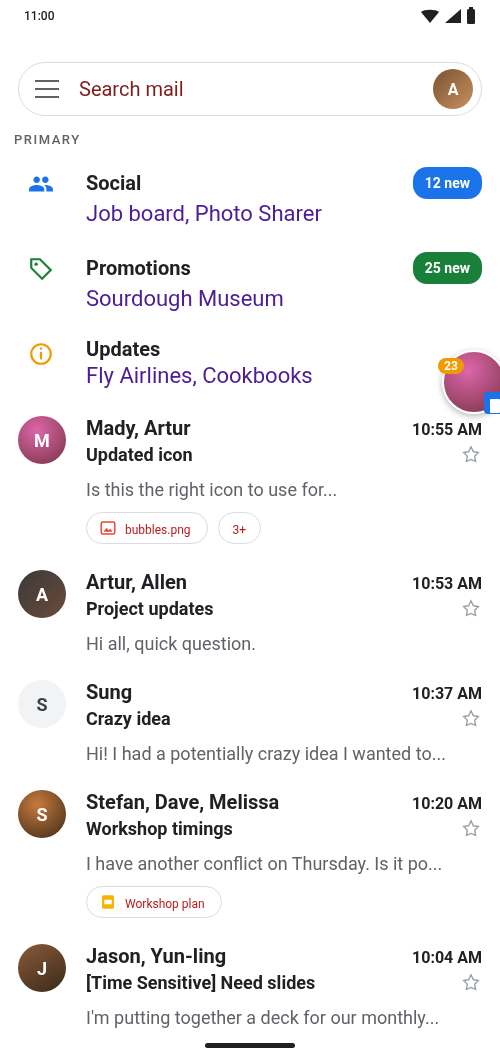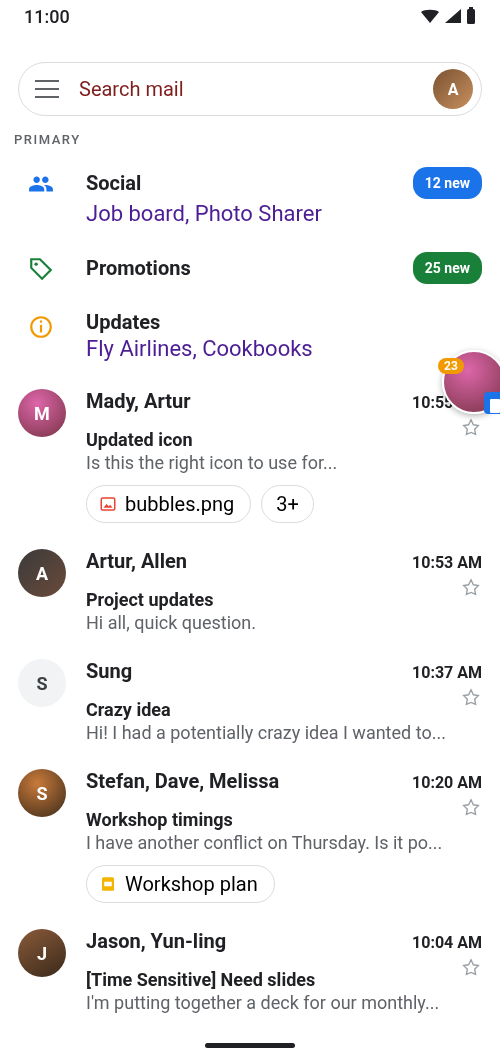--- a/index.html
+++ b/index.html
@@ -1,18 +1,18 @@
 <!DOCTYPE html>
 <html><head>
 <meta charset="utf-8">
 <style>
   * { box-sizing: border-box; margin: 0; padding: 0; }
   html, body { width: 500px; height: 1056px; font-family: Roboto, Arial, sans-serif; background: #fff; color: #202124; overflow: hidden; }
   
-  .statusbar { position: relative; height: 32px; display: flex; align-items: center; justify-content: space-between; padding: 0 24px; font-size: 18px; font-weight: 500; }
+  .statusbar { position: relative; height: 32px; display: flex; align-items: center; justify-content: space-between; padding: 0 24px; font-size: 12px; font-weight: 500; }
   .statusbar .right { display: flex; align-items: center; gap: 4px; }
   
   .searchbar-wrap { padding: 30px 18px 14px 18px; }
   .searchbar { height: 54px; border-radius: 27px; background: #fff; border: 1px solid #dadce0; display: flex; align-items: center; padding: 0 8px 0 16px; gap: 20px; }
   .hamburger { width: 24px; height: 18px; display: flex; flex-direction: column; justify-content: space-between; }
   .hamburger span { height: 2px; background: #5f6368; }
   .search-placeholder { flex: 1; color: #7f1d1d; font-size: 20px; }
   .avatar { width: 40px; height: 40px; border-radius: 50%; background: linear-gradient(135deg,#7a5230,#c89060); display:flex; align-items:center; justify-content:center; color:#fff; font-weight:700; font-size:16px; }
   
   .section-label { font-size: 13px; letter-spacing: 1.5px; color: #5f6368; padding: 2px 22px 10px 14px; font-weight: 500; }
@@ -29,27 +29,27 @@
   .badge.green { background:#188038;text-align:center; }
   
   .cat-icon { width:26px; height:26px; }
   
   .erow { display:flex; padding: 12px 18px 14px 18px; gap: 20px; }
   .erow .avatar2 { width: 48px; height:48px; border-radius:50%; flex:0 0 48px; display:flex; align-items:center; justify-content:center; color:#fff; font-weight:700; font-size:18px; }
   .erow .econtent { flex:1; min-width:0; }
   .erow .line1 { display:flex; justify-content:space-between; align-items:baseline; }
   .erow .sender { font-size:20px; font-weight:700; color:#202124; }
   .erow .time { font-size:16px; font-weight:700; color:#202124; white-space:nowrap; }
-  .erow .subject { font-size:18px; font-weight:700; margin-top:16px; color:#202124; }
-  .erow .snippet { font-size:18px; color:#5f6368; margin-top:2px; white-space:nowrap; overflow:hidden; text-overflow:ellipsis; padding-right:36px; }
+  .erow .subject { font-size:18px; font-weight:700; margin-top:4px; color:#202124; }
+  .erow .snippet { font-size:18px; color:#5f6368; margin-top:14px; white-space:nowrap; overflow:hidden; text-overflow:ellipsis; padding-right:36px; }
   .erow .starwrap { position:relative; }
   .star { position:absolute; right:0; bottom:-26px; width:22px; height:22px; }
   .star svg { width:22px; height:22px; stroke:#9aa0a6; fill:none; stroke-width:1.5; }
   .chips { display:flex; gap:10px; margin-top:12px; }
-  .chip { border:1px solid #dadce0; border-radius:20px; padding:6px 16px 6px 12px; display:flex; align-items:center; gap:8px; font-size:20px; color:#000000; }
+  .chip { border:1px solid #dadce0; border-radius:20px; padding:6px 16px 6px 12px; display:flex; align-items:flex-end; gap:8px; font-size:12px; color:#b91c1c; }
   .chip.count { padding:6px 14px; }
   .chip .cicon { width:18px; height:18px; }
   
   .chathead { position:absolute; right:-6px; top:350px; width:64px; height:64px; border-radius:50%; background:radial-gradient(circle at 40% 30%, #d6a, #734); border:2px solid #fff; box-shadow:0 2px 6px rgba(0,0,0,.3); }
   .chathead .minibadge { position:absolute; left:-6px; top:6px; background:#f29900; color:#fff; font-size:12px; font-weight:700; border-radius:10px; padding:1px 6px; }
   .chathead .chatbubble { position:absolute; right:-2px; bottom:-2px; width:22px; height:22px; background:#1a73e8; border-radius:4px; display:flex; align-items:center; justify-content:center; }
   .chathead .chatbubble::before { content:""; width:10px; height:8px; background:#fff; border-radius:1px; box-shadow:0 3px 0 #fff, 0 6px 0 #fff; }
   
   .home-indicator { position:absolute; bottom:8px; left:50%; transform:translateX(-50%); width:90px; height:5px; border-radius:3px; background:#202124; }
   
@@ -116,20 +116,21 @@
       <svg class="cat-icon" viewBox="0 0 24 24">
             <path fill="none" stroke="#188038" stroke-width="2" d="M3 3h8l10 10-8 8L3 11V3z"></path>
             <circle cx="7.5" cy="7.5" r="1.6" fill="#188038"></circle>
           </svg>
     </div>
     <div class="body">
       <div class="top">
         <span class="title">Promotions</span>
         <span class="badge green">25 new</span>
       </div>
+      <div class="sub">Sourdough Museum</div>
     </div>
   </div>
 
   <div class="row">
     <div class="icon-slot">
       <svg class="cat-icon" viewBox="0 0 24 24">
             <circle cx="12" cy="12" r="9" fill="none" stroke="#f29900" stroke-width="2"></circle>
             <rect x="11" y="10" width="2" height="7" fill="#f29900"></rect>
             <rect x="11" y="6" width="2" height="2" fill="#f29900"></rect>
           </svg>

